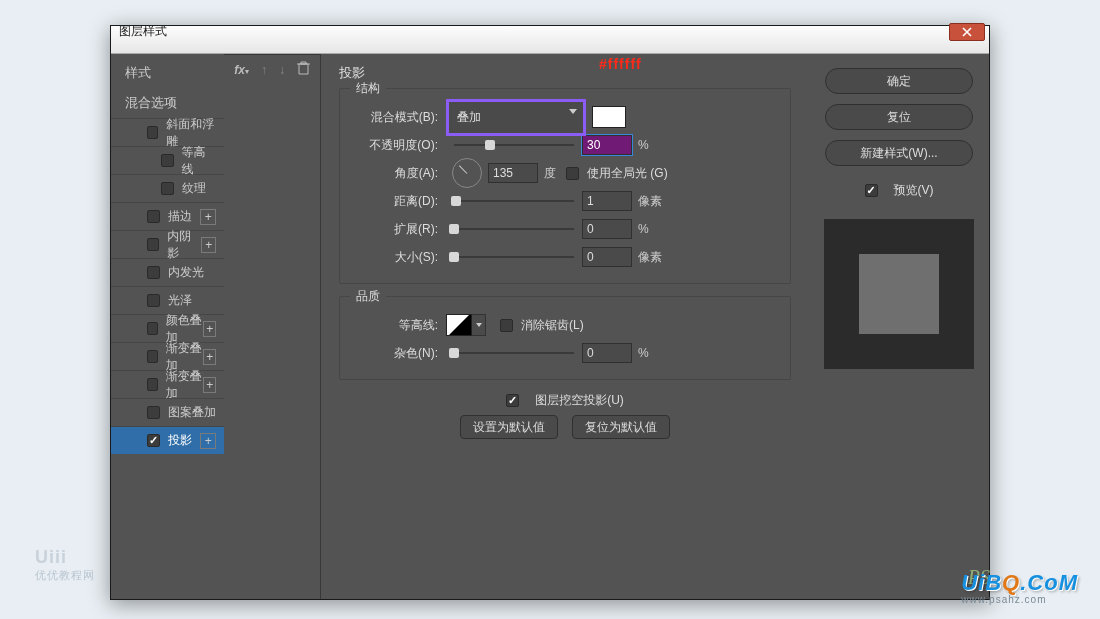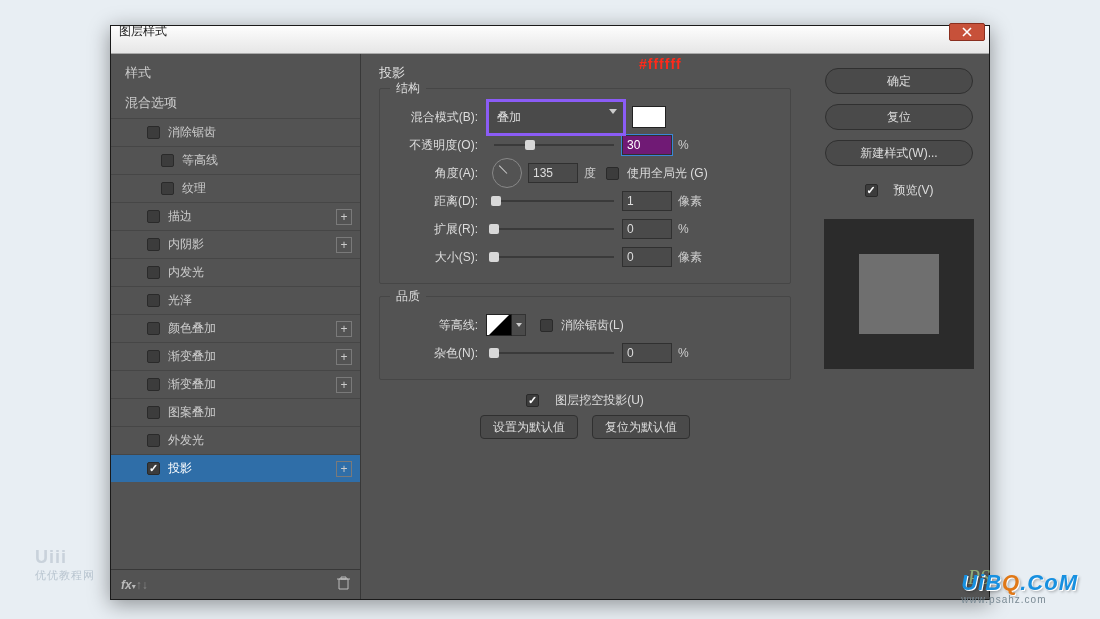--- a/index.html
+++ b/index.html
@@ -5,36 +5,36 @@
 * { box-sizing: border-box; margin: 0; padding: 0; font-family: "Microsoft YaHei", sans-serif; }
 body { background: #e8eef3; width: 1100px; height: 619px; position: relative; overflow: hidden; }
 
 .dialog { position: absolute; left: 110px; top: 25px; width: 880px; height: 575px; background: #535353; border: 1px solid #1a1a1a; box-shadow: 0 4px 20px rgba(0,0,0,.4); }
 .titlebar { height: 28px; background: linear-gradient(#fdfdfd,#e6e6e6); border-bottom: 1px solid #aaa; display: flex; align-items: center; padding: 0 4px 16px 8px; font-size: 12px; color: #222; }
 .titlebar .spacer { flex: 1; }
 .close-btn { width: 36px; height: 18px; background: #c7513a; border: 1px solid #8a2f1f; border-radius: 2px; display: flex; align-items: center; justify-content: center; cursor: pointer; }
 .close-btn svg { width: 10px; height: 10px; }
 
 .body { display: flex; height: calc(100% - 28px); }
-.col-left { width: 250px; border-right: 1px solid #383838; display: flex; flex-direction: column; }
+.col-left { width: 210px; border-right: 1px solid #383838; display: flex; flex-direction: row; }
 .col-mid { flex: 1; padding: 10px 18px; position: relative; }
 .col-right { width: 180px; padding: 14px 14px; display: flex; flex-direction: column; align-items: center; gap: 10px; }
 
 .style-list { flex: 1; overflow: hidden; }
 .style-head { color: #ccc; font-size: 13px; padding: 10px 14px 6px; cursor: default; }
 .style-head.sub { padding-left: 14px; padding-top: 6px; }
 .style-row { display: flex; align-items: center; height: 28px; padding: 0 8px 0 14px; border-top: 1px solid #464646; color: #ccc; font-size: 12px; cursor: pointer; }
 .style-row.indent1 { padding-left: 36px; }
 .style-row.indent2 { padding-left: 50px; }
 .style-row.selected { background: #2f6ea8; color: #fff; }
 .chk { width: 13px; height: 13px; border: 1px solid #2a2a2a; background: #3c3c3c; border-radius: 2px; margin-right: 8px; display: inline-flex; align-items: center; justify-content: center; }
 .chk.checked::after { content: "✓"; font-size: 11px; color: #fff; font-weight: bold; line-height: 1; }
 .plus { margin-left: auto; width: 16px; height: 16px; border: 1px solid #7a7a7a; color: #ccc; font-size: 12px; display: flex; align-items: center; justify-content: center; cursor: pointer; }
 
-.style-footer { height: 30px; border-top: 1px solid #383838; display: flex; align-items: center; padding: 0 10px; gap: 0; color: #bbb; font-size: 12px; }
+.style-footer { height: 30px; border-top: 1px solid #383838; display: flex; align-items: center; padding: 0 10px; gap: 12px; color: #bbb; font-size: 12px; }
 .style-footer .fx { font-style: italic; font-weight: bold; }
 .style-footer .arr { color: #888; }
 .style-footer .trash { margin-left: auto; cursor: pointer; }
 
 .section-title { color: #e0e0e0; font-size: 13px; margin-bottom: 6px; }
 .fieldset { border: 1px solid #464646; border-radius: 2px; padding: 14px 14px 12px; margin-bottom: 12px; position: relative; }
 .fieldset .legend { position: absolute; top: -9px; left: 10px; background: #535353; padding: 0 6px; color: #ddd; font-size: 12px; }
 .row { display: flex; align-items: center; height: 28px; color: #ddd; font-size: 12px; }
 .row .lab { width: 92px; text-align: right; padding-right: 8px; }
 .select { background: #4a4a4a; border: 3px solid #8b5cf6; height: 37px; color: #ddd; font-size: 12px; display: flex; align-items: center; padding: 0 18px 0 8px; position: relative; min-width: 140px; cursor: pointer; }
@@ -87,21 +87,21 @@
   </div>
   <div class="body">
 
     <div class="col-left">
       <div class="style-list">
         <div class="style-head">样式</div>
         <div class="style-head sub">混合选项</div>
         <div id="style-rows">
             <div class="style-row indent1">
               <span class="chk"></span>
-              <span>消除锯齿</span>
+              <span>斜面和浮雕</span>
             </div>
             <div class="style-row indent2">
               <span class="chk"></span>
               <span>等高线</span>
             </div>
             <div class="style-row indent2">
               <span class="chk"></span>
               <span>纹理</span>
             </div>
             <div class="style-row indent1">
@@ -133,24 +133,20 @@
               <span class="plus">+</span>
             </div>
             <div class="style-row indent1">
               <span class="chk"></span>
               <span>渐变叠加</span>
               <span class="plus">+</span>
             </div>
             <div class="style-row indent1">
               <span class="chk"></span>
               <span>图案叠加</span>
-            </div>
-            <div class="style-row indent1">
-              <span class="chk"></span>
-              <span>外发光</span>
             </div>
             <div class="style-row indent1 selected">
               <span class="chk checked"></span>
               <span>投影</span>
               <span class="plus">+</span>
             </div>
           </div>
       </div>
       <div class="style-footer">
         <span class="fx">fx<span style="font-size:8px;font-style:normal;font-weight:normal;">▾</span></span>

